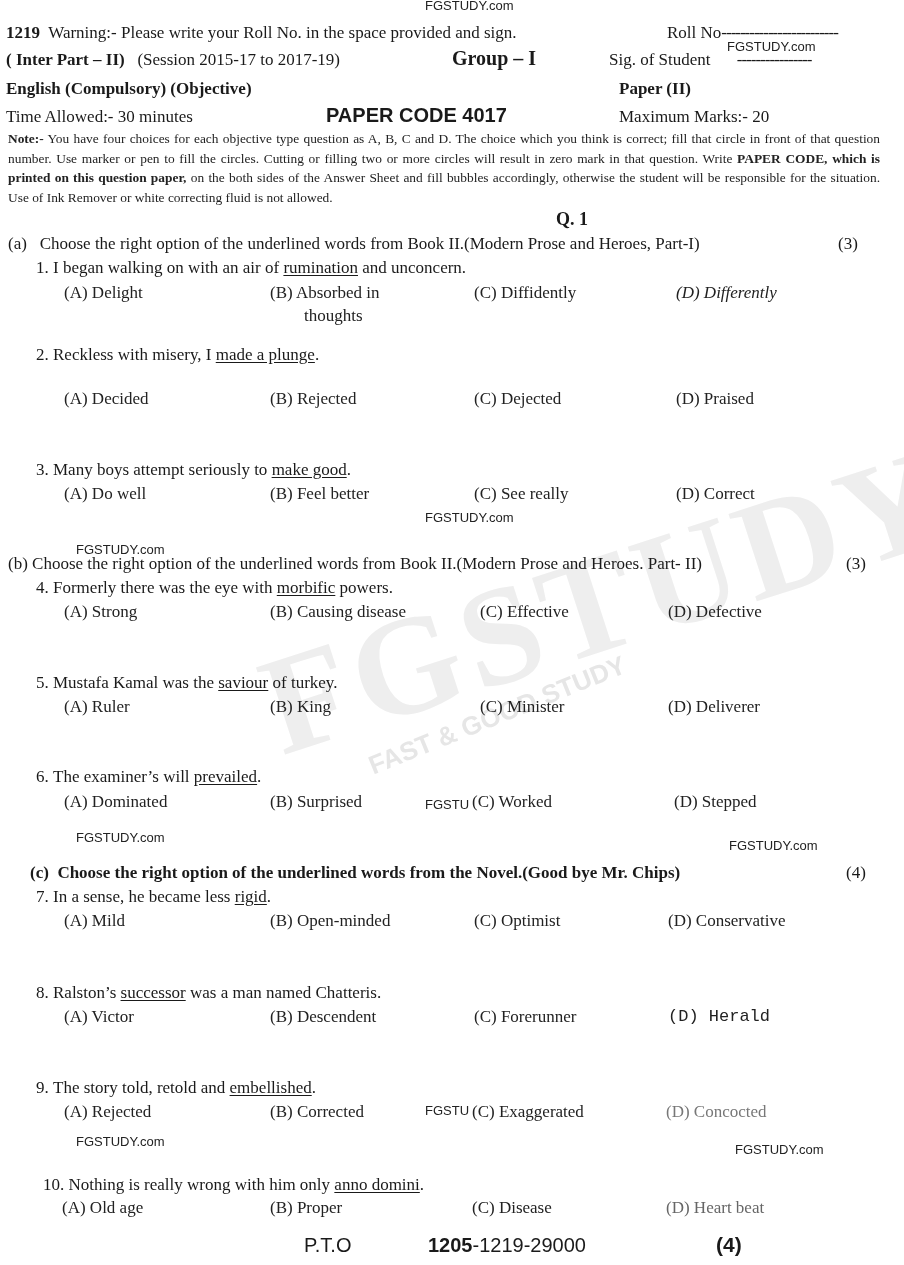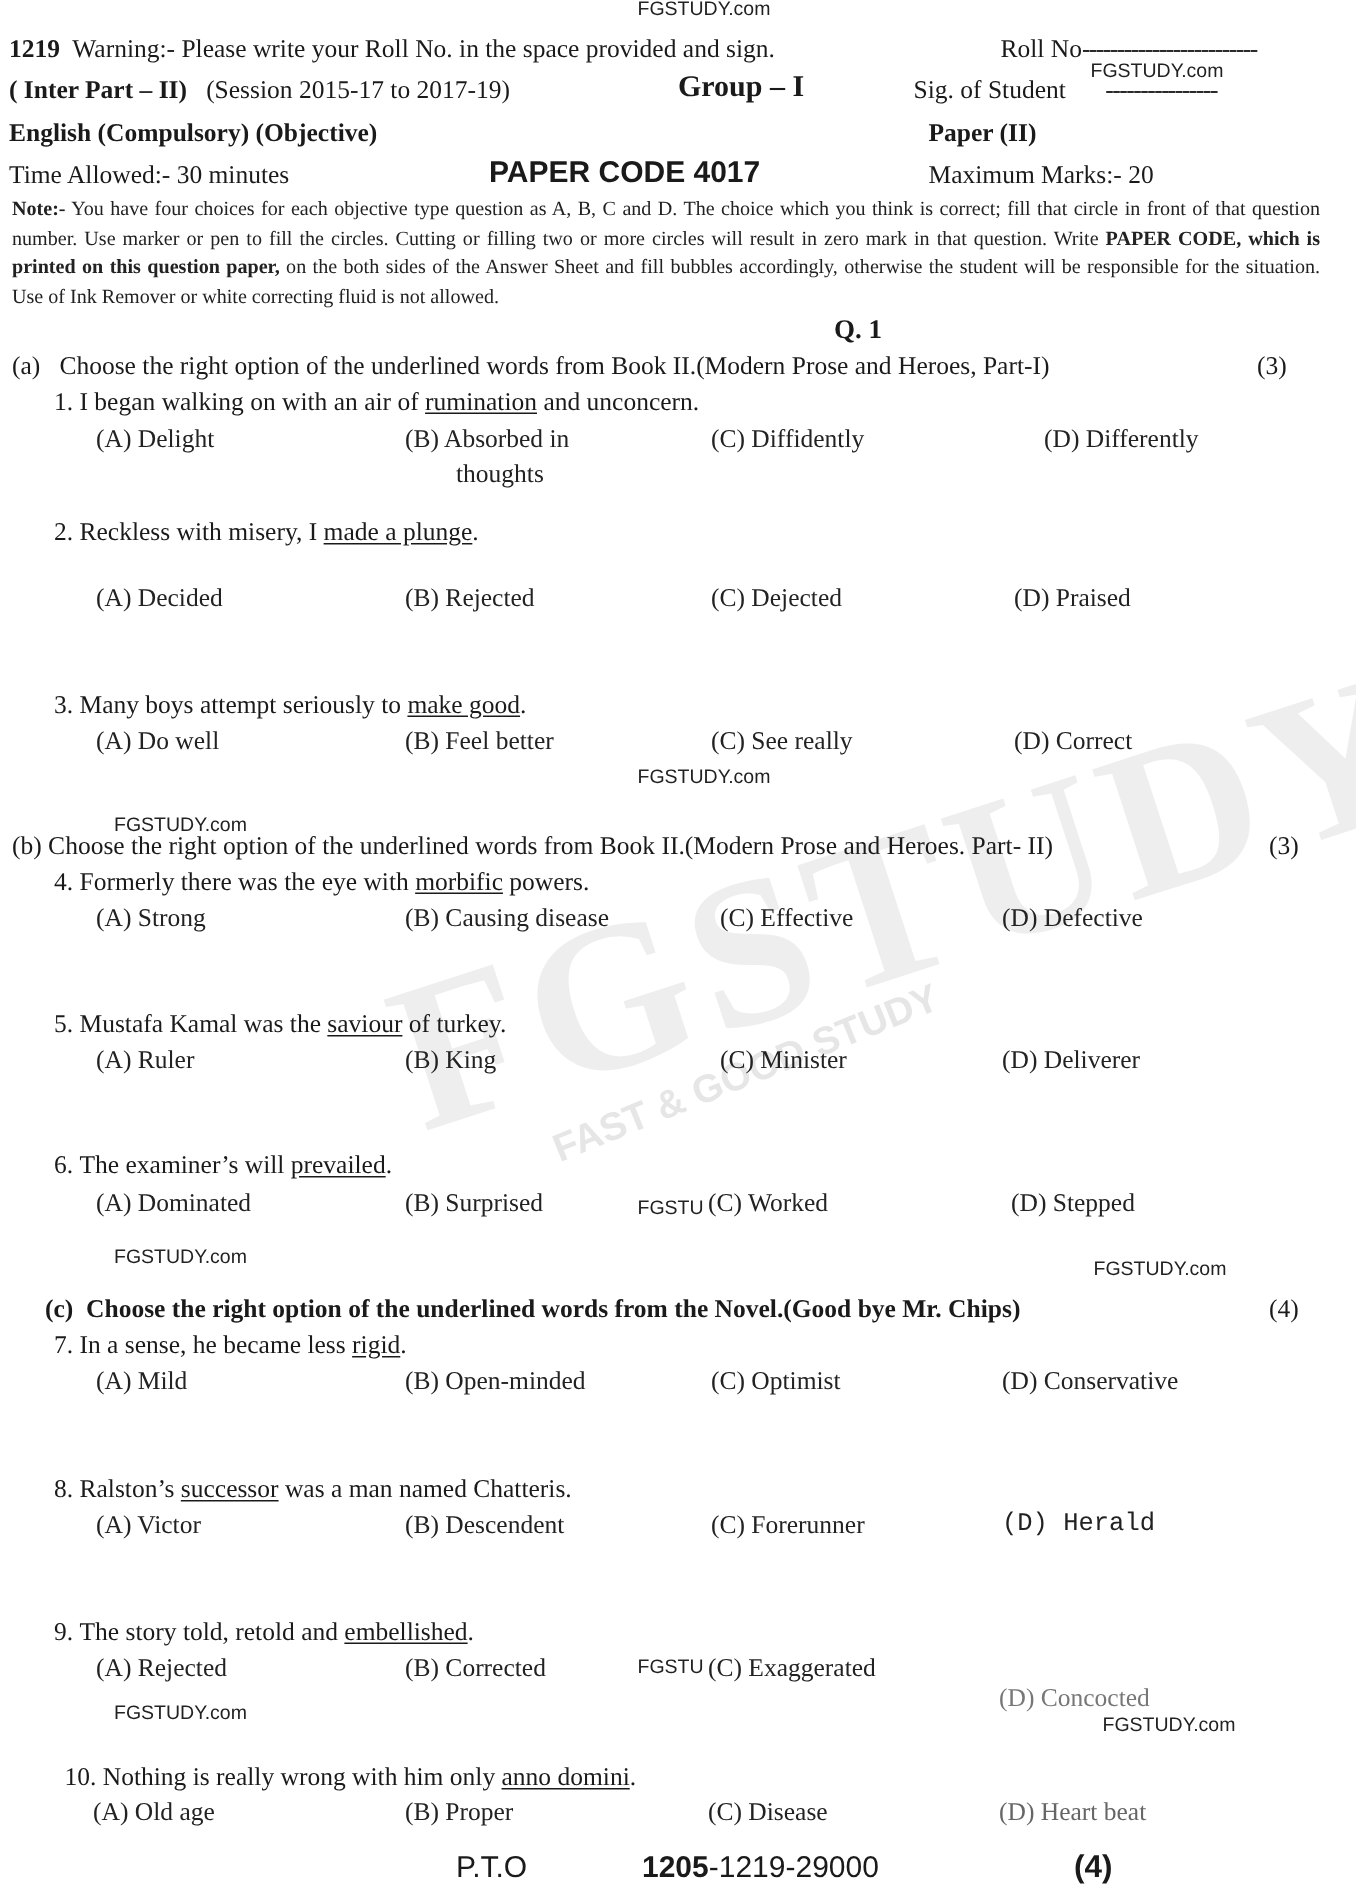--- a/index.html
+++ b/index.html
@@ -74,21 +74,21 @@
     <span style="position:absolute; left:830px;">(3)</span>
   </div>
 
   <div class="abs q-stem" style="left:36px; top:258px;">
     <span>1.</span>&nbsp;<span>I began walking on with an air of </span><u>rumination</u><span> and unconcern.</span>
   </div>
   <div class="abs opt" style="left:64px; top:283px;">(A) Delight</div>
   <div class="abs opt" style="left:270px; top:283px;">(B) Absorbed in</div>
   <div class="abs opt" style="left:304px; top:306px;">thoughts</div>
   <div class="abs opt" style="left:474px; top:283px;">(C) Diffidently</div>
-  <div class="abs opt" style="left:696px; top:283px;">(D) Differently</div>
+  <div class="abs opt" style="left:676px; top:283px;font-style:italic;">(D) Differently</div>
 
   <div class="abs q-stem" style="left:36px; top:345px;">
     <span>2.</span>&nbsp;<span>Reckless with misery, I </span><u>made a plunge</u><span>.</span>
   </div>
   <div class="abs opt" style="left:64px; top:389px;">(A) Decided</div>
   <div class="abs opt" style="left:270px; top:389px;">(B) Rejected</div>
   <div class="abs opt" style="left:474px; top:389px;">(C) Dejected</div>
   <div class="abs opt" style="left:676px; top:389px;">(D) Praised</div>
 
   <div class="abs q-stem" style="left:36px; top:460px;">
@@ -154,21 +154,21 @@
   <div class="abs opt" style="left:474px; top:1007px;">(C) Forerunner</div>
   <div class="abs opt" style="left:668px; top:1007px;font-family:Liberation Mono, monospace;">(D) Herald</div>
 
   <div class="abs q-stem" style="left:36px; top:1078px;">
     <span>9.</span>&nbsp;<span>The story told, retold and </span><u>embellished</u><span>.</span>
   </div>
   <div class="abs opt" style="left:64px; top:1102px;">(A) Rejected</div>
   <div class="abs opt" style="left:270px; top:1102px;">(B) Corrected</div>
   <div class="abs wm-small" style="left:425px; top:1103px;">FGSTU</div>
   <div class="abs opt" style="left:472px; top:1102px;">(C) Exaggerated</div>
-  <div class="abs opt" style="left:666px; top:1102px; color:#777;margin-top:20px;">(D) Concocted</div>
+  <div class="abs opt" style="left:666px; top:1102px; color:#777;">(D) Concocted</div>
   <div class="abs wm-small" style="left:76px; top:1134px;">FGSTUDY.com</div>
   <div class="abs wm-small" style="left:735px; top:1142px;">FGSTUDY.com</div>
 
   <div class="abs q-stem" style="left:30px; top:1175px;margin-left:13px;">
     <span>10.</span>&nbsp;<span>Nothing is really wrong with him only </span><u>anno domini</u><span>.</span>
   </div>
   <div class="abs opt" style="left:62px; top:1198px;">(A) Old age</div>
   <div class="abs opt" style="left:270px; top:1198px;">(B) Proper</div>
   <div class="abs opt" style="left:472px; top:1198px;">(C) Disease</div>
   <div class="abs opt" style="left:666px; top:1198px; color:#666;">(D) Heart beat</div>

